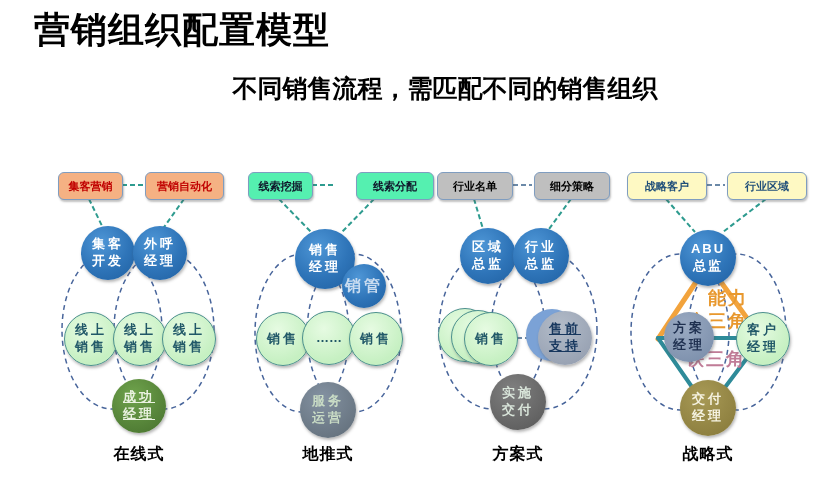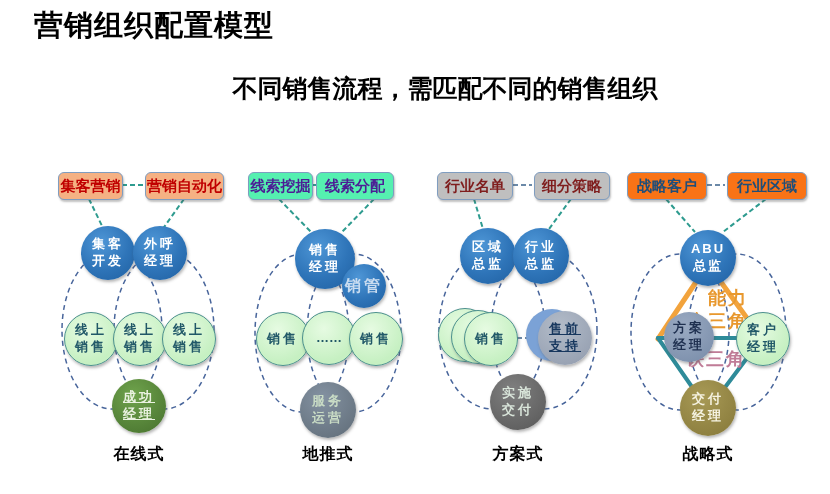--- a/index.html
+++ b/index.html
@@ -1,38 +1,38 @@
 <!DOCTYPE html>
 <html><head>
 <meta charset="utf-8">
 <style>
   html,body{margin:0;padding:0;}
   body{
     width:830px;height:494px;position:relative;background:#ffffff;
     font-family:"Liberation Sans","DejaVu Sans",sans-serif;overflow:hidden;
   }
   .title{
-    position:absolute;left:34px;top:6px;font-size:29px;font-weight:900;color:#000;
+    position:absolute;left:34px;top:6px;font-size:36px;font-weight:900;color:#000;
     letter-spacing:1px;white-space:nowrap;
   }
   .subtitle{
     position:absolute;left:165px;top:72px;width:560px;text-align:center;
     font-size:25px;font-weight:900;color:#000;white-space:nowrap;
   }
   svg.lines{position:absolute;left:0;top:0;z-index:1;}
   .box{
     position:absolute;height:26px;border-radius:6px;border:1.5px solid #7F9DC0;
     display:flex;align-items:center;justify-content:center;
-    font-size:15px;font-weight:bold;z-index:2;white-space:nowrap;
+    font-size:11px;font-weight:bold;z-index:2;white-space:nowrap;
     box-shadow:1px 2px 2px rgba(80,80,80,.35);
   }
   .box-orange{background:#F5B183;color:#C00000;}
-  .box-mint{background:#55F0B0;color:#4c1d95;}
-  .box-gray{background:#BFBFBF;color:#7f1d1d;}
-  .box-blue{background:#f97316;color:#1F4E79;}
+  .box-mint{background:#55F0B0;color:#0f172a;}
+  .box-gray{background:#BFBFBF;color:#000000;}
+  .box-blue{background:#fef9c3;color:#1F4E79;}
   .circle{
     position:absolute;border-radius:50%;display:flex;align-items:center;justify-content:center;
     text-align:center;white-space:pre-line;font-weight:bold;line-height:1.3;
     letter-spacing:3px;font-size:13px;z-index:2;
     box-shadow:1px 2px 3px rgba(90,90,90,.45);
   }
   .c-blue{background:radial-gradient(circle at 38% 30%,#4E96D6 0%,#2E74B8 55%,#1F5FA0 100%);color:#fff;}
   .c-green{background:radial-gradient(circle at 40% 32%,#E6FBE2 0%,#C6F0C2 70%);border:1.5px solid #4A8F8C;color:#215868;}
   .c-dgreen{background:radial-gradient(circle at 40% 30%,#6FA34C 0%,#4E7A33 80%);color:#EAF2E0;text-decoration:underline;}
   .c-slate{background:radial-gradient(circle at 40% 30%,#8492A2 0%,#66737F 80%);color:#C9DCC5;}
@@ -110,21 +110,21 @@
 销售</div>
 <div class="circle c-green" style="left:113px;top:312px;width:52px;height:52px">线上
 销售</div>
 <div class="circle c-green" style="left:162px;top:312px;width:52px;height:52px">线上
 销售</div>
 <div class="circle c-dgreen" style="left:112px;top:379px;width:54px;height:54px">成功
 经理</div>
 <div class="col-label" style="left:89px">在线式</div>
 
 <div class="box box-mint" style="left:248px;top:172px;width:63px">线索挖掘</div>
-<div class="box box-mint" style="left:316px;top:172px;width:76px">线索分配</div>
+<div class="box box-mint" style="left:356px;top:172px;width:76px">线索分配</div>
 <div class="circle c-blue" style="left:295px;top:229px;width:60px;height:60px">销售
 经理</div>
 <div class="circle c-blue" style="left:342px;top:264px;width:44px;height:44px;font-size:16px;color:#C9DCF0">销管</div>
 <div class="circle c-green" style="left:256px;top:312px;width:52px;height:52px">销售</div>
 <div class="circle c-green" style="left:302px;top:311px;width:52px;height:52px;letter-spacing:0">……</div>
 <div class="circle c-green" style="left:349px;top:312px;width:52px;height:52px">销售</div>
 <div class="circle c-slate" style="left:300px;top:382px;width:56px;height:56px">服务
 运营</div>
 <div class="col-label" style="left:278px">地推式</div>
 

